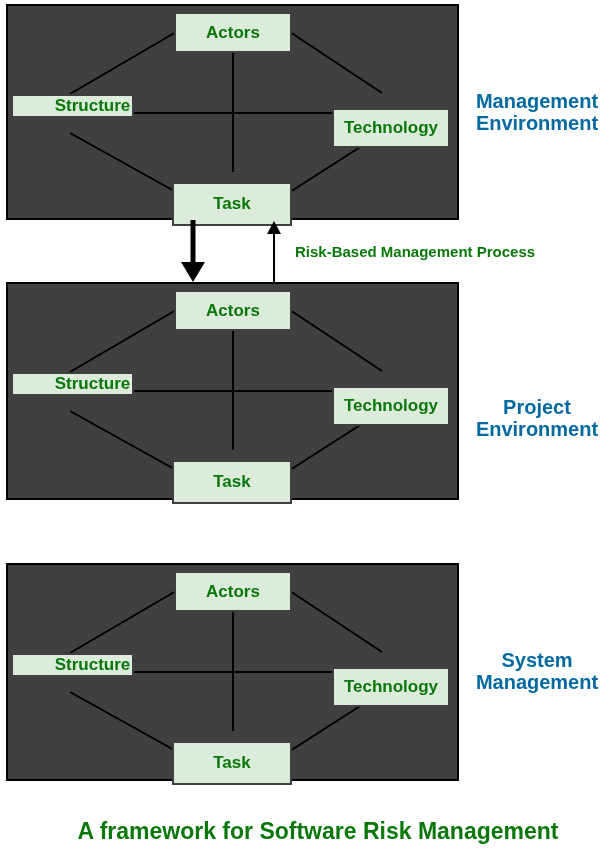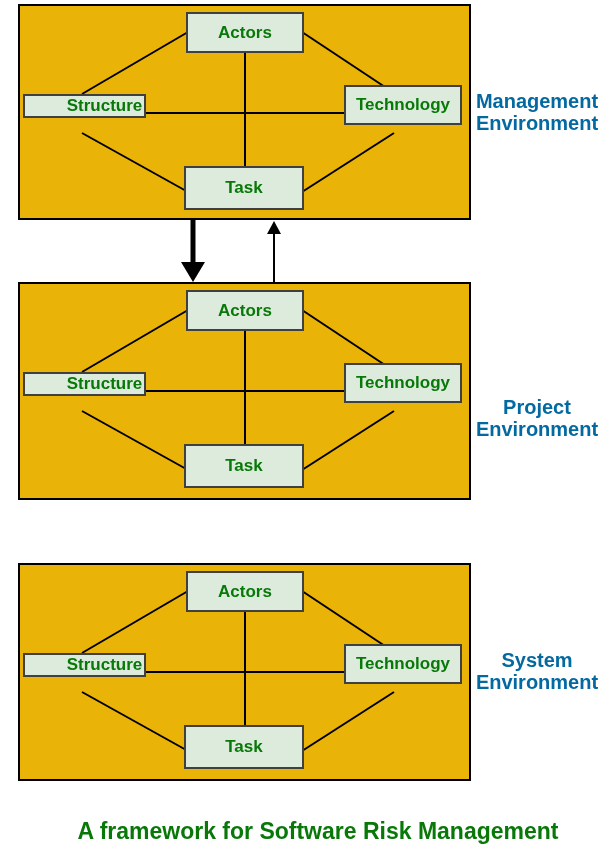--- a/index.html
+++ b/index.html
@@ -13,22 +13,21 @@
     width: 612px;
     height: 863px;
     background: #ffffff;
     overflow: hidden;
   }
   .env-box {
     position: absolute;
     left: 6px;
     width: 449px;
     border: 2px solid #000000;
-    background: #eab308;
-    margin-left: 12px;
+    background: #404040;
   }
   .env-box .wires {
     position: absolute;
     left: 0;
     top: 0;
   }
   .node {
     position: absolute;
     box-sizing: border-box;
     background: #dcebdc;
@@ -36,22 +35,22 @@
     color: #087808;
     font-weight: bold;
     font-size: 17px;
     text-align: center;
     display: flex;
     align-items: center;
     justify-content: center;
   }
   .node-top    { left: 166px; top: 6px;   width: 118px; height: 41px; }
   .node-left   { left: 3px;   top: 88px;  width: 123px; height: 24px; padding-left: 40px; }
-  .node-right  { left: 324px; top: 79px;  width: 118px; height: 40px; }
-  .node-bottom { left: 164px; top: 160px; width: 120px; height: 44px; }
+  .node-right  { left: 324px; top: 102px;  width: 118px; height: 40px; }
+  .node-bottom { left: 164px; top: 176px; width: 120px; height: 44px; }
   .env-label {
     position: absolute;
     left: 463px;
     width: 148px;
     color: #0369a1;
     font-weight: bold;
     font-size: 20px;
     line-height: 22px;
     text-align: center;
   }
@@ -108,20 +107,21 @@
   </div>
   <div class="env-label" style="top:90px;">Management Environment</div>
 
   <div class="gap" style="top:220px; height:62px;">
     <svg width="420" height="62" viewBox="0 0 420 62">
       <line x1="23" y1="0" x2="23" y2="44" stroke="#000" stroke-width="5"></line>
       <polygon points="11,42 35,42 23,62" fill="#000"></polygon>
       <line x1="104" y1="62" x2="104" y2="12" stroke="#000" stroke-width="2"></line>
       <polygon points="97,14 111,14 104,1" fill="#000"></polygon>
     </svg>
+    <div class="process-label">Risk-Based Management Process</div>
   </div>
 
   <div class="env-box" style="top:282px; height:214px;">
     <svg class="wires" width="449" height="214" viewBox="0 0 449 214">
       <line x1="225" y1="47" x2="225" y2="166" stroke="#000" stroke-width="2"></line>
       <line x1="126" y1="107" x2="324" y2="107" stroke="#000" stroke-width="2"></line>
       <line x1="62" y1="88" x2="168" y2="26" stroke="#000" stroke-width="2"></line>
       <line x1="282" y1="26" x2="374" y2="87" stroke="#000" stroke-width="2"></line>
       <line x1="62" y1="127" x2="168" y2="186" stroke="#000" stroke-width="2"></line>
       <line x1="282" y1="186" x2="374" y2="127" stroke="#000" stroke-width="2"></line>
@@ -141,17 +141,17 @@
       <line x1="62" y1="88" x2="168" y2="26" stroke="#000" stroke-width="2"></line>
       <line x1="282" y1="26" x2="374" y2="87" stroke="#000" stroke-width="2"></line>
       <line x1="62" y1="127" x2="168" y2="186" stroke="#000" stroke-width="2"></line>
       <line x1="282" y1="186" x2="374" y2="127" stroke="#000" stroke-width="2"></line>
     </svg>
     <div class="node node-top">Actors</div>
     <div class="node node-left">Structure</div>
     <div class="node node-right">Technology</div>
     <div class="node node-bottom">Task</div>
   </div>
-  <div class="env-label" style="top:649px;">System Environment</div>
+  <div class="env-label" style="top:649px;">System Management</div>
 
   <div class="caption">A framework for Software Risk Management</div>
 
 </div>
 
 </body></html>

